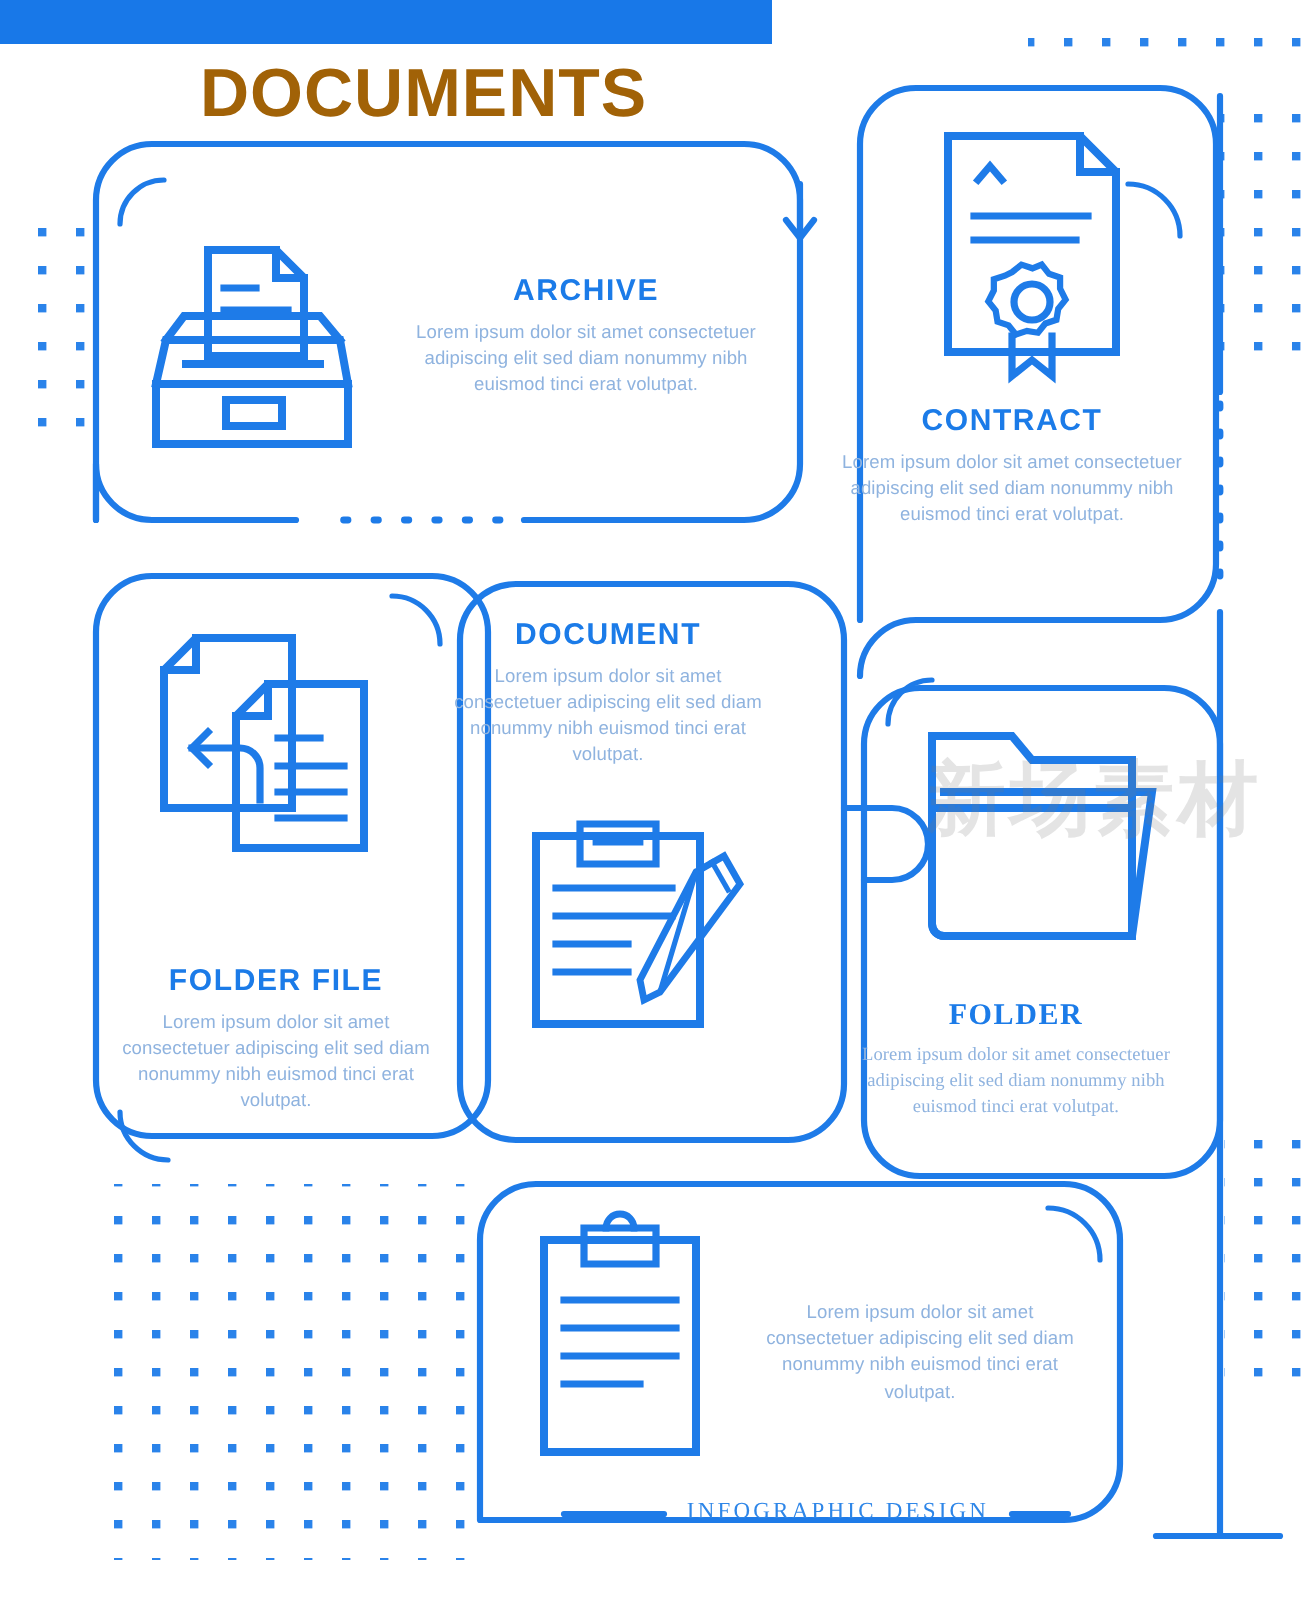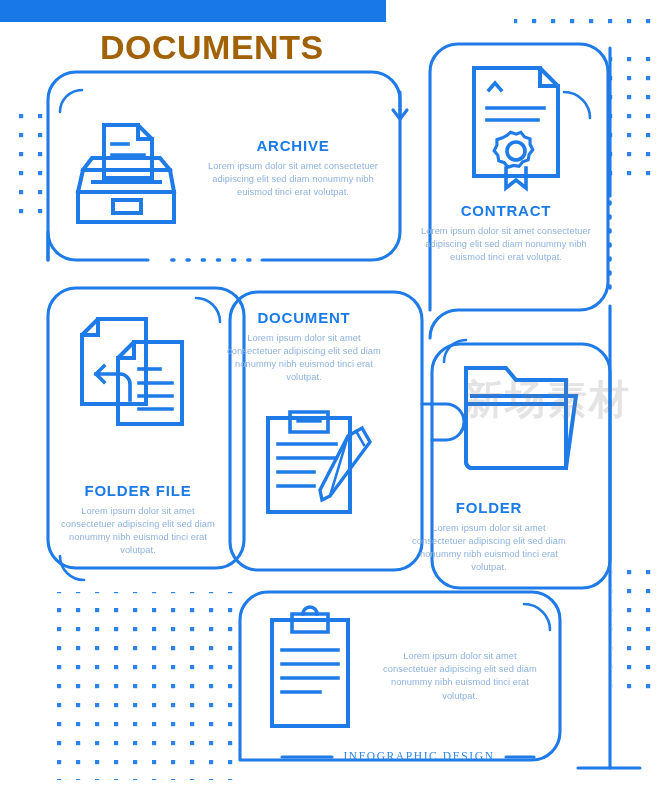--- a/index.html
+++ b/index.html
@@ -209,21 +209,21 @@
   <div class="txt ta-r" style="left:222px;top:310px;width:164px;">
     <div class="heading">DOCUMENT</div>
     <div class="body" style="margin-top:5px;">Lorem ipsum dolor sit amet consectetuer adipiscing elit sed diam nonummy nibh euismod tinci erat volutpat.</div>
   </div>
 
   <div class="txt ta-c" style="left:56px;top:483px;width:164px;">
     <div class="heading">FOLDER FILE</div>
     <div class="body" style="margin-top:5px;">Lorem ipsum dolor sit amet consectetuer adipiscing elit sed diam nonummy nibh euismod tinci erat volutpat.</div>
   </div>
 
-  <div class="txt ta-r" style="left:405px;top:500px;width:168px;">
+  <div class="txt ta-r" style="left:424px;top:500px;width:168px;font-family:Liberation Serif, serif;">
     <div class="heading">FOLDER</div>
     <div class="body" style="margin-top:5px;">Lorem ipsum dolor sit amet consectetuer adipiscing elit sed diam nonummy nibh euismod tinci erat volutpat.</div>
   </div>
 
   <div class="txt ta-r" style="left:378px;top:645px;width:164px;">
     <div class="body" style="margin-top:5px;">Lorem ipsum dolor sit amet consectetuer adipiscing elit sed diam nonummy nibh euismod tinci erat volutpat.</div>
   </div>
 
   <div class="txt footer ta-c" style="left:332px;top:750px;width:174px;">INFOGRAPHIC DESIGN</div>
 

